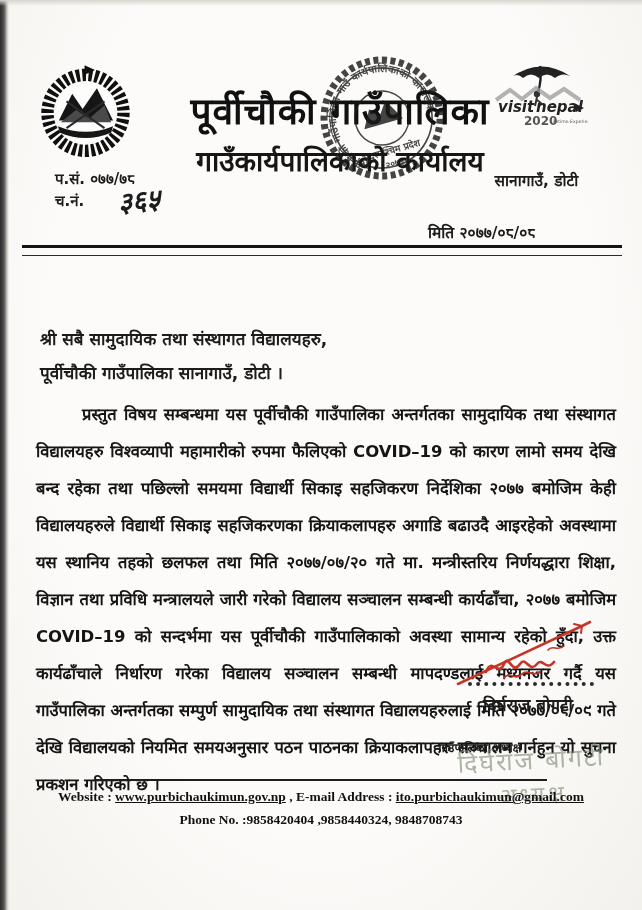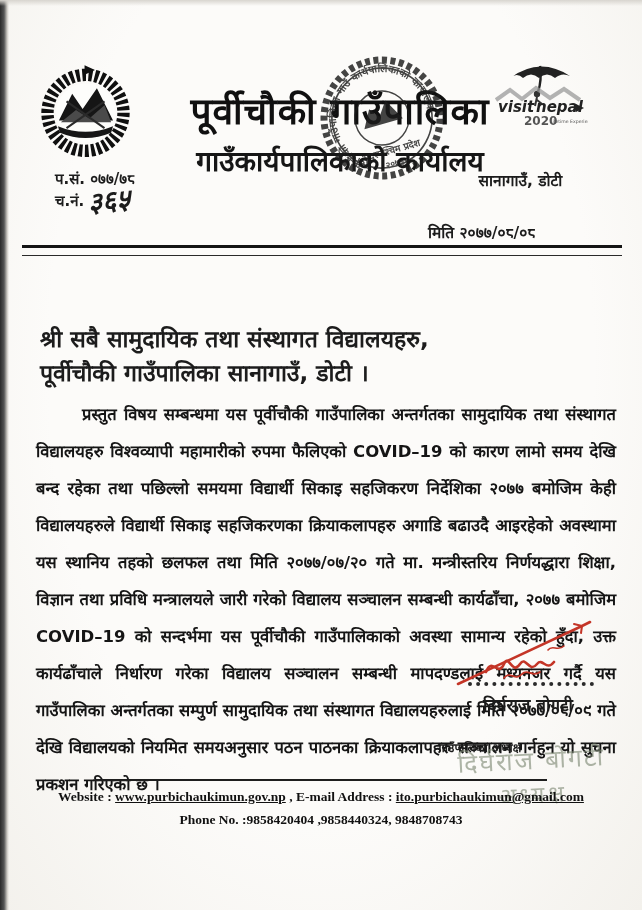--- a/index.html
+++ b/index.html
@@ -21,36 +21,36 @@
   .title-block{position:absolute;left:150px;top:84px;width:380px;text-align:center;}
   .muni-name{font-size:37px;font-weight:bold;letter-spacing:1px;color:#101010;}
   .office-name{font-size:28px;font-weight:bold;margin-top:6px;color:#161616;}
   .round-stamp{position:absolute;left:316px;top:52px;width:132px;height:132px;
     transform:rotate(-16deg);opacity:.82;}
   .visitnepal{position:absolute;left:492px;top:52px;width:96px;height:82px;}
 
   
   .ref-block{position:absolute;left:55px;top:168px;font-size:15px;font-weight:bold;}
   .ref-line{margin-bottom:2px;}
-  .dispatch-row{display:flex;align-items:flex-start;}
+  .dispatch-row{display:flex;align-items:flex-start;gap:30px;}
   .dispatch-value{font-size:27px;font-weight:bold;font-style:italic;
     transform:rotate(-6deg);margin-left:4px;line-height:22px;
     font-family:"DejaVu Serif","Liberation Serif",serif;}
-  .addr-block{position:absolute;left:428px;top:170px;width:185px;text-align:center;
+  .addr-block{position:absolute;left:444px;top:170px;width:185px;text-align:center;
     font-size:15.5px;font-weight:bold;line-height:23px;}
   .date-line{position:absolute;left:428px;top:221px;width:185px;text-align:left;
     font-size:15.5px;font-weight:bold;}
 
   .double-rule{position:absolute;left:22px;top:245px;width:600px;height:7px;
     border-top:3px solid #141414;border-bottom:1px solid #2a2a2a;}
 
   .subject{position:absolute;left:0;top:276px;width:100%;text-align:center;
     font-size:17px;font-weight:bold;}
 
-  .addressee{position:absolute;left:40px;top:322px;font-size:23px;font-weight:bold;
+  .addressee{position:absolute;left:40px;top:322px;font-size:17px;font-weight:bold;
     line-height:34px;}
 
   .body-text{position:absolute;left:36px;top:396px;width:580px;
     font-size:16.5px;font-weight:600;line-height:37px;text-align:justify;
     text-indent:46px;color:#151515;}
 
   
   .sig-svg{position:absolute;left:452px;top:620px;width:155px;height:68px;}
   .sig-dots{position:absolute;left:468px;top:681px;width:126px;
     border-bottom:4px dotted #2b2b2b;height:1px;}

